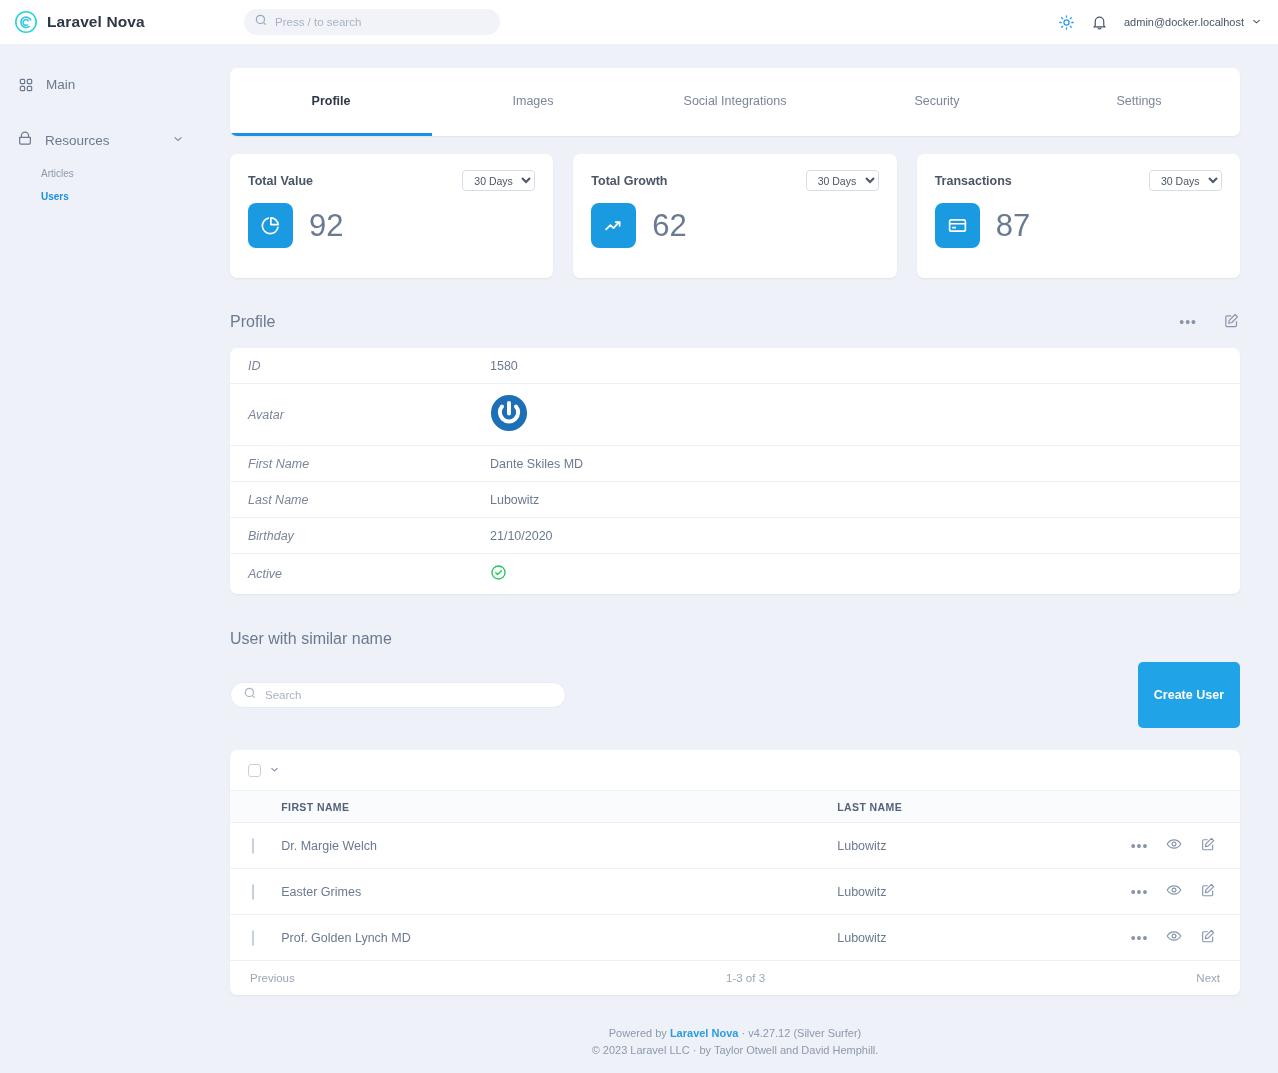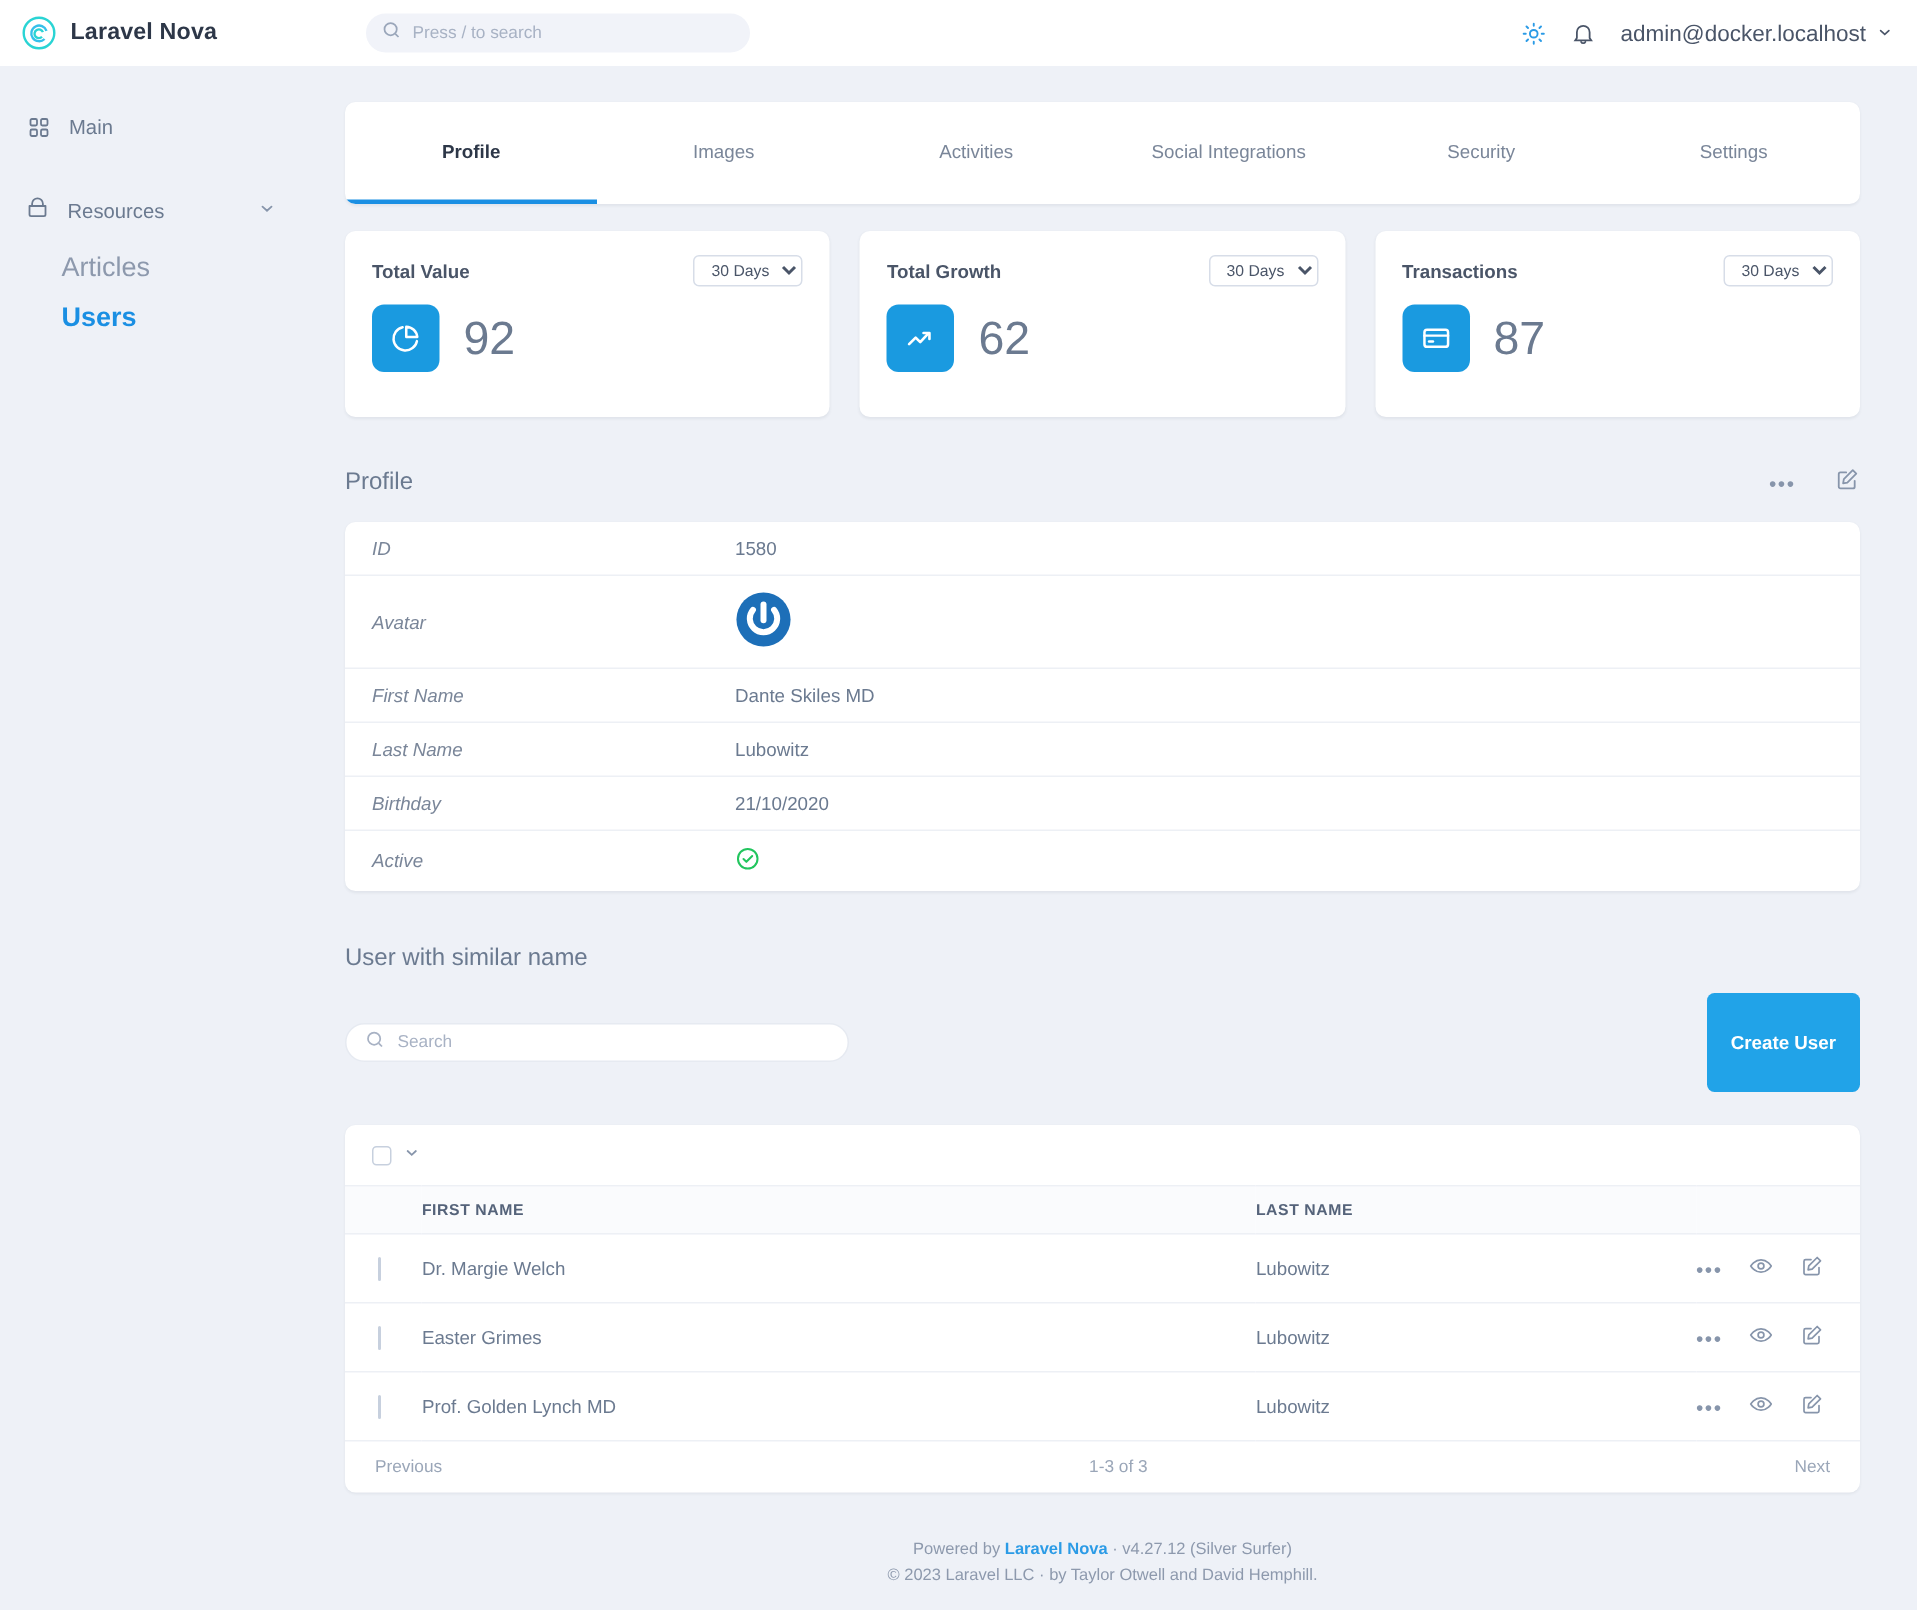--- a/index.html
+++ b/index.html
@@ -27,31 +27,31 @@
   }
   .search-wrap svg { flex: none; }
   .search-input {
     border: 0; background: transparent; outline: none; font-size: 11.5px;
     color: #4a5568; width: 100%; font-family: inherit;
   }
   .search-input::placeholder { color: #a8b2c4; }
 
   .topbar-right { margin-left: auto; display: flex; align-items: center; gap: 16px; }
   .icon-btn { display: flex; align-items: center; justify-content: center; cursor: pointer; }
-  .user-menu { display: flex; align-items: center; gap: 7px; font-size: 15px; color: #4a5568; cursor: pointer; }
+  .user-menu { display: flex; align-items: center; gap: 7px; font-size: 11px; color: #4a5568; cursor: pointer; }
 
   
   .sidebar { position: absolute; left: 0; top: 44px; width: 200px; bottom: 16px; padding-top: 26px; }
   .nav-item { display: flex; align-items: center; gap: 12px; padding: 6px 0 6px 17px; font-size: 13.5px; color: #6b7a90; cursor: pointer; }
   .nav-item .nav-ico { width: 17px; height: 17px; display: flex; align-items: center; justify-content: center; flex: none; }
   .nav-group { margin-top: 26px; }
   .nav-group-head { display: flex; align-items: center; gap: 12px; padding: 6px 16px 6px 17px; font-size: 13.5px; color: #6b7a90; cursor: pointer; }
   .nav-group-head .chev { margin-left: auto; }
   .nav-sub { display: flex; flex-direction: column; margin-top: 6px; }
-  .nav-sub-item { padding: 6px 0 6px 41px; font-size: 18px; color: #8d99ad; cursor: pointer; }
+  .nav-sub-item { padding: 6px 0 6px 41px; font-size: 10px; color: #8d99ad; cursor: pointer; }
   .nav-sub-item.active { color: #1a8fe3; font-weight: 700; }
 
   
   .main { position: absolute; left: 200px; top: 44px; right: 0; bottom: 0; overflow: hidden; }
   .content { width: 1010px; margin-left: 30px; }
 
   .card { background: #fff; border-radius: 7px; box-shadow: 0 1px 2px rgba(42,53,71,.07); }
 
   
   .tabs { margin-top: 24px; display: flex; height: 68px; align-items: stretch; overflow: hidden; }
@@ -214,21 +214,20 @@
       </div>
     </div>
   </div>
 
   <div class="main">
     <div class="content">
 
       <div class="card tabs">
         <div class="tab active">Profile</div>
         <div class="tab">Images</div>
-        <div class="tab">Activities</div>
         <div class="tab">Social Integrations</div>
         <div class="tab">Security</div>
         <div class="tab">Settings</div>
       </div>
 
       <div class="metrics">
 
         <div class="card metric">
           <div class="metric-head">
             <div class="metric-title">Total Value</div>

